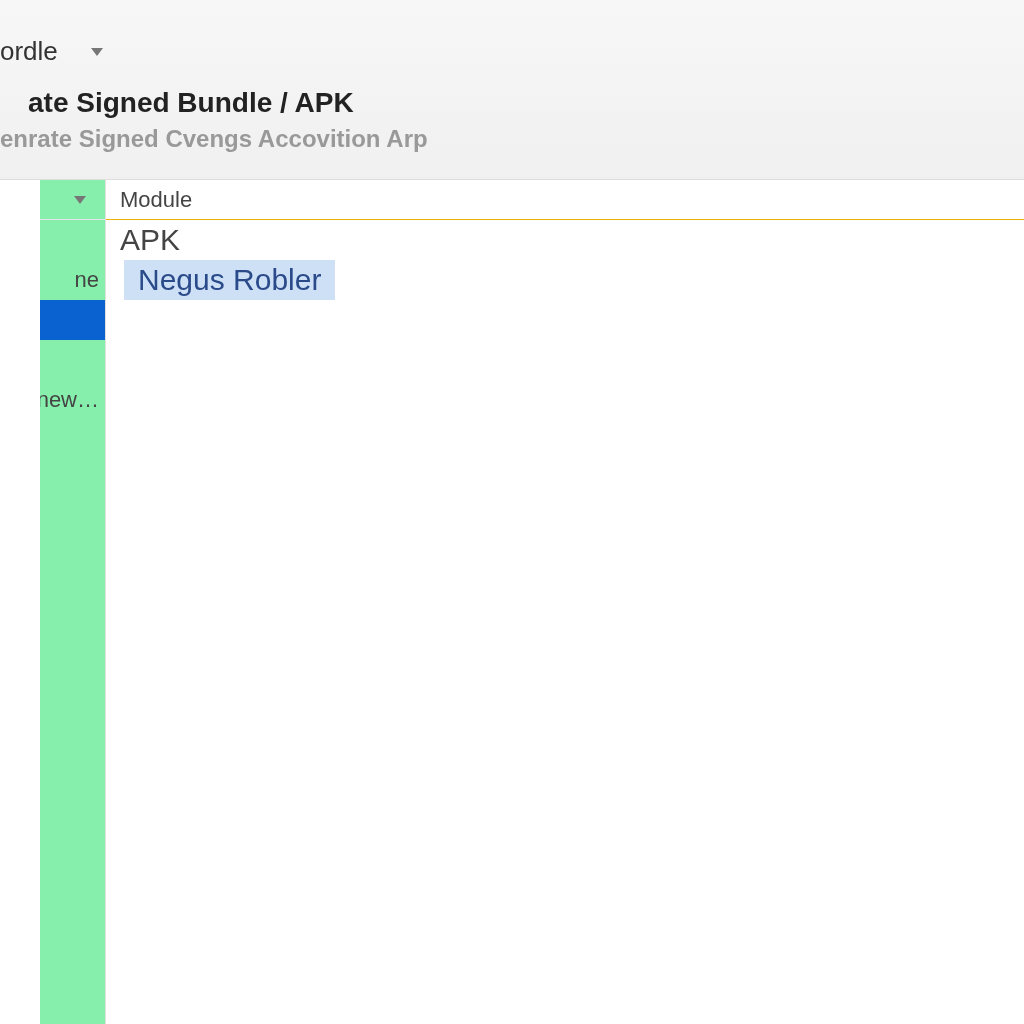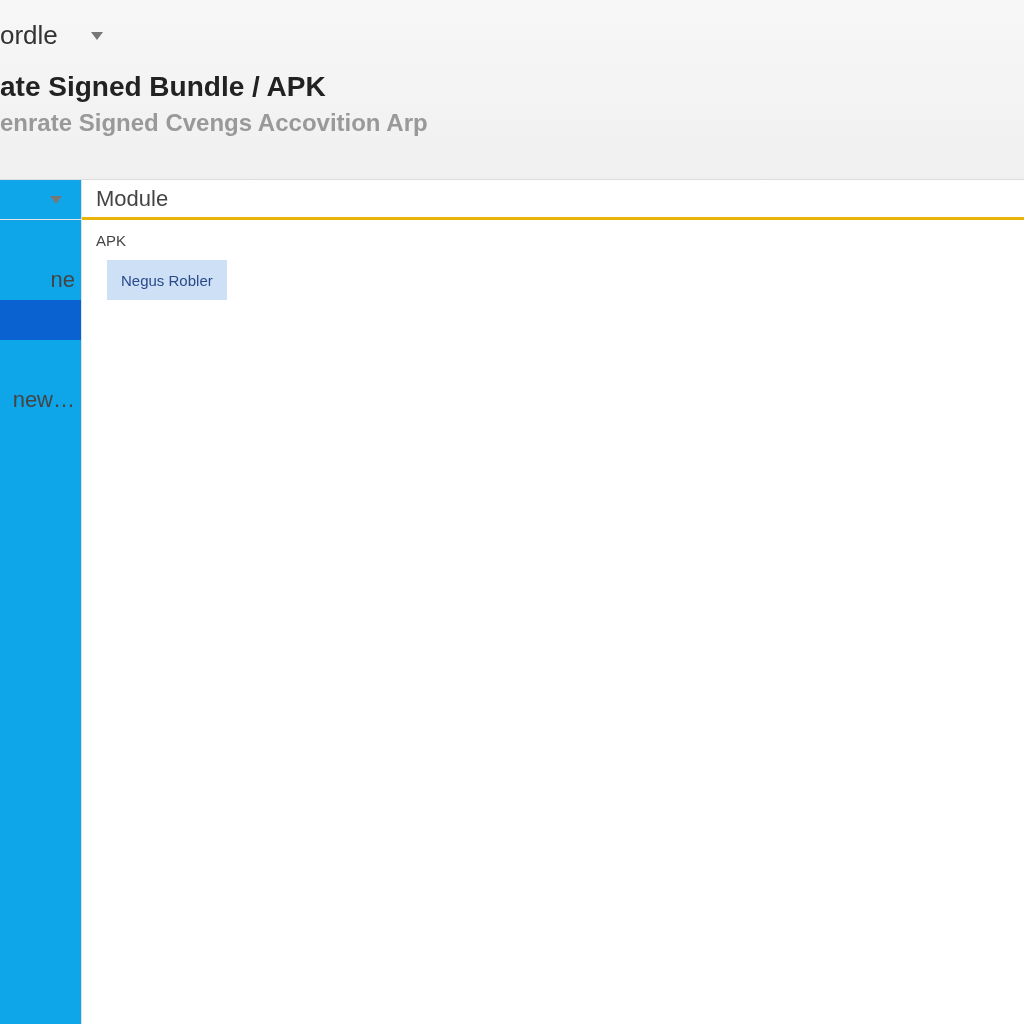--- a/index.html
+++ b/index.html
@@ -22,49 +22,52 @@
       min-height: 180px;
     }
     .project-selector {
       display: flex;
       align-items: center;
       gap: 25px;
       padding: 4px 4px 20px 0;
       font-size: 26px;
       font-weight: 500;
       color: #333;
+      margin-top: 16px;
     }
     .project-selector .chevron {
       display: inline-block;
       margin-left: 6px;
     }
     .chevron svg { display:block; }
     .dialog-title {
       font-size: 28px;
       font-weight: 600;
       color: #222;
       padding-bottom: 6px;
+      padding-left: 28px;
     }
     .dialog-subtitle {
       font-size: 24px;
       font-weight: 700;
       color: #999;
       padding-bottom: 14px;
     }
     .columns {
       display: flex;
       height: calc(100% - 180px);
       width: 100%;
     }
     .sidebar {
-      width: 82px;
+      width: 66px;
       border-right: 1px solid #e0e0e0;
-      background: #0ea5e9;
+      background: #86efac;
       flex-shrink: 0;
       position: relative;
+      margin-left: 40px;
     }
     .sidebar-header {
       height: 40px;
       border-bottom: 1px solid #e5e5e5;
       display: flex;
       align-items: center;
       justify-content: flex-end;
       padding-right: 18px;
     }
     .sidebar-item {
@@ -81,42 +84,42 @@
     .sidebar-item.selected {
       background: #0a62d0;
       color: #fff;
     }
     .main {
       flex: 1;
       background: #fff;
     }
     .main-header {
       height: 40px;
-      border-bottom: 3px solid #eab308;
+      border-bottom: 1px solid #eab308;
       display: flex;
       align-items: center;
       padding-left: 14px;
       font-size: 22px;
       color: #444;
     }
     .module-row {
       height: 40px;
       display: flex;
       align-items: center;
       padding-left: 14px;
-      font-size: 15px;
+      font-size: 30px;
       color: #444;
       cursor: default;
     }
     .module-row.highlighted {
       background: #cde0f6;
       color: #2a4a8a;
       display: inline-flex;
       padding-right: 14px;
-      margin-left: 11px;
+      margin-left: 4px;
     }
     .module-row.highlighted-wrap {
       height: 40px;
       display: flex;
       align-items: center;
       background: #fff;
     }
     .module-row.soft {
       background: #eef5fc;
       color: #555;

